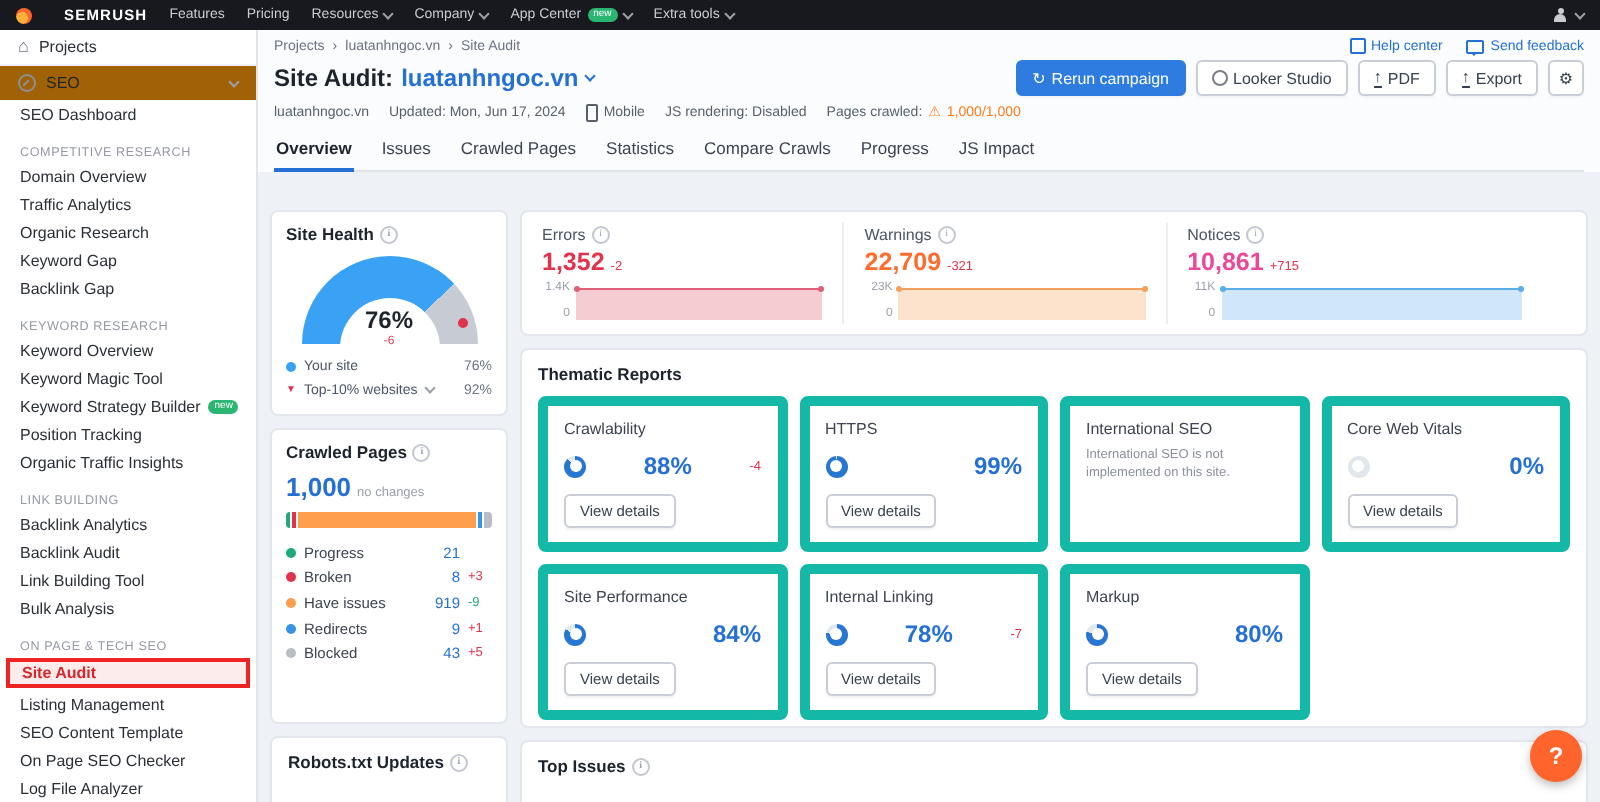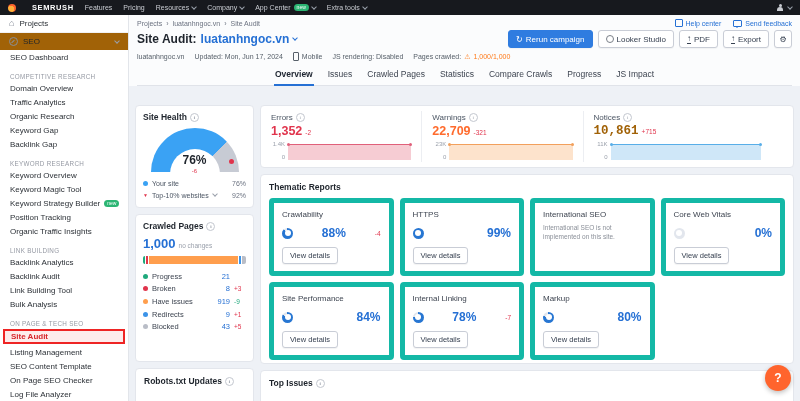--- a/index.html
+++ b/index.html
@@ -47,21 +47,21 @@
   .hdr-btns{margin-left:auto;display:flex;gap:5px;align-items:center;}
   .btn{height:16px;display:flex;align-items:center;gap:3px;font-size:8px;border-radius:3px;padding:0 7px;
        background:#fff;border:1px solid #c9cdd6;color:#374151;box-shadow:0 1px 1px rgba(0,0,0,.04);}
   .btn.primary{background:#2f7ce0;border-color:#2f7ce0;color:#fff;}
   .btn.icon-only{width:16px;padding:0;justify-content:center;}
   .up-ico{font-size:8px;line-height:1;border-bottom:1px solid #374151;padding-bottom:0px;}
   .looker-ico{width:6px;height:6px;border:1.5px solid #7a7f88;border-radius:50%;}
   .meta-row{display:flex;align-items:center;gap:10px;margin-top:4px;font-size:7px;color:#57606a;}
   .mobile-ico{width:4px;height:7px;border:1px solid #57606a;border-radius:1px;display:inline-block;}
   .warn-ico{color:#ff7a1a;font-size:7px;line-height:1;}
-  .tabs{display:flex;gap:13px;margin-top:5px;border-bottom:1px solid #e0e3e9;font-size:8.5px;color:#3d4450;justify-content:center;}
+  .tabs{display:flex;gap:13px;margin-top:5px;border-bottom:1px solid #e0e3e9;font-size:8.5px;color:#3d4450;}
   .tab{padding:3px 1px 5px;}
   .tab.active{color:#1d2430;font-weight:bold;border-bottom:2px solid #2570d4;margin-bottom:-1px;}
 
   .dash{flex:1;display:flex;gap:6px;padding:6px;min-height:0;}
   .col-left{width:119px;flex-shrink:0;display:flex;flex-direction:column;gap:6px;}
   .col-right{flex:1;display:flex;flex-direction:column;gap:6px;min-width:0;}
   .card{background:#fff;border:1px solid #e3e6ec;border-radius:4px;}
   .card-title{font-size:8.5px;font-weight:bold;color:#1e242c;display:flex;align-items:center;gap:3px;}
   .info{width:7px;height:7px;border:1px solid #c3c7cf;border-radius:50%;display:inline-flex;align-items:center;justify-content:center;flex-shrink:0;}
   .info::after{content:"i";font-size:5px;color:#9aa0ab;font-family:"Liberation Serif",serif;}
@@ -406,21 +406,21 @@
                   <span class="d2" style="background: rgb(242, 160, 92);"></span>
                 </span>
             </div>
           </div>
           <div class="stat wide">
             <div class="stat-title">
                 <span>Notices</span>
                 <span class="info"></span>
               </div>
             <div class="stat-val-row">
-              <span class="stat-val" style="color: #a16207; font-family: Liberation Mono, monospace;">10,861</span>
+              <span class="stat-val" style="color: #ec4899;">10,861</span>
               <span class="delta" style="color: rgb(224, 52, 76);">+715</span>
             </div>
             <div class="spark">
               <span class="ylab">
                   <span>11K</span>
                   <span>0</span>
                 </span>
               <span class="area">
                   <span class="fill" style="background: rgb(207, 231, 248); border-top: 1.5px solid rgb(88, 174, 232);"></span>
                 <span class="d1" style="background: rgb(88, 174, 232);"></span>

